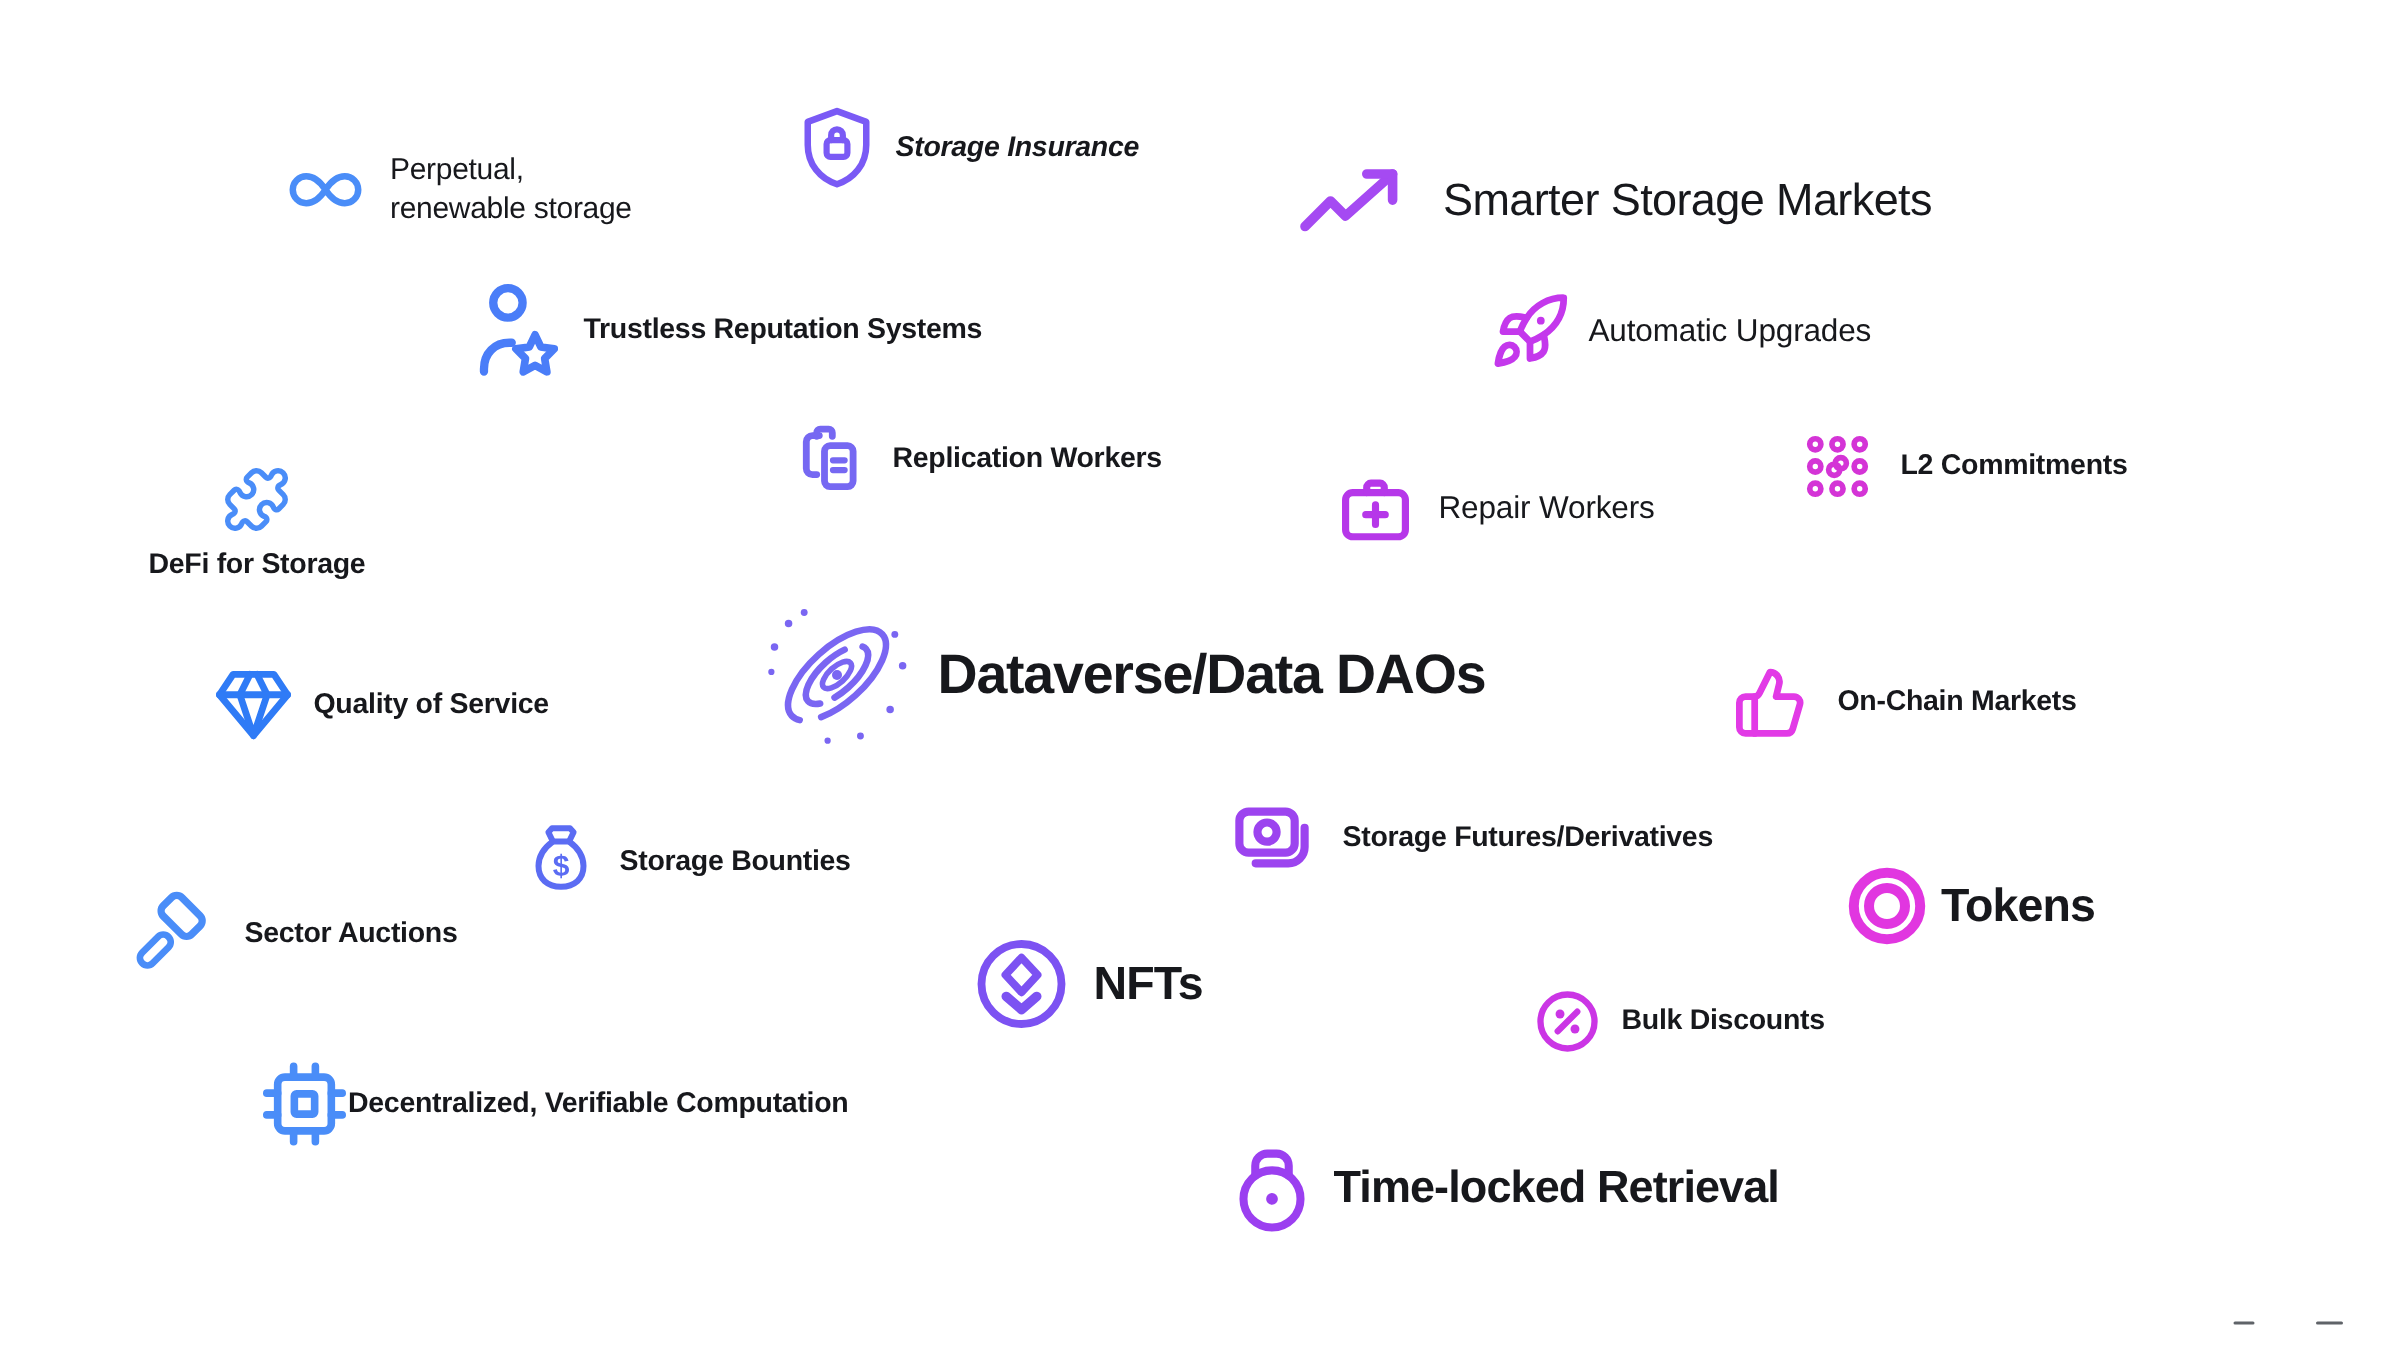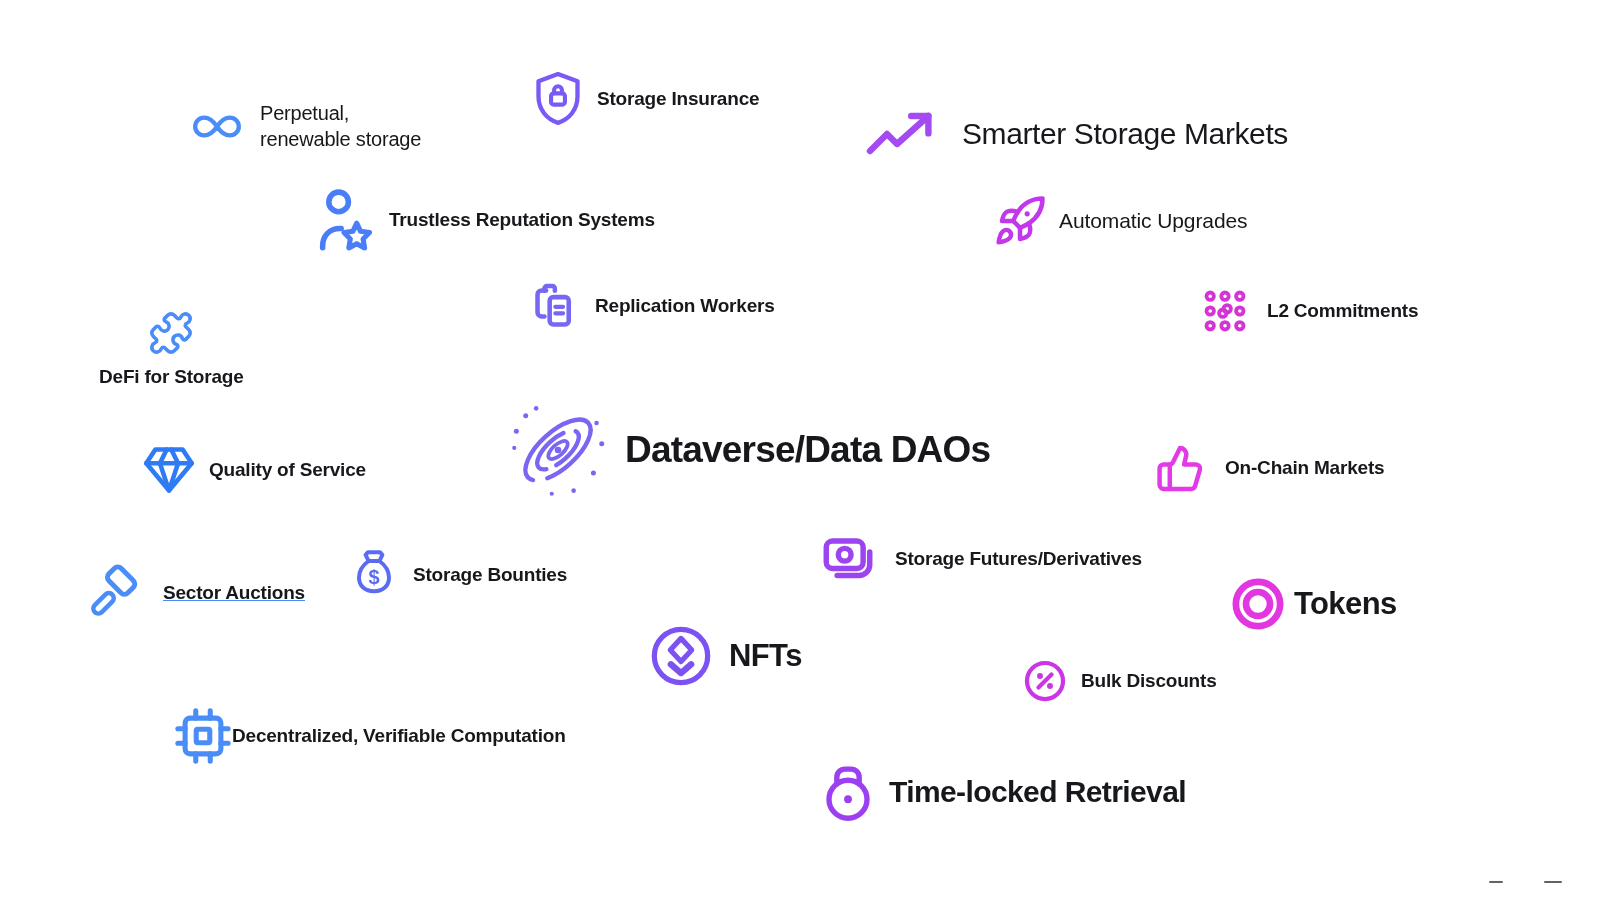--- a/index.html
+++ b/index.html
@@ -31,21 +31,21 @@
   .i4{left:993px;top:194px;gap:12px;}
   .i5{left:528px;top:281px;gap:15px;}
   .i6{left:891px;top:314px;gap:16px;}
   .i7{left:1201px;top:287px;gap:18px;}
   .i8{left:99px;top:310px;gap:9px;}
   .i9{left:508px;top:398px;gap:17px;}
   .i10{left:141px;top:445px;gap:12px;}
   .i11{left:1153px;top:444px;gap:18px;}
   .i12{left:350px;top:547px;gap:15px;}
   .i13{left:819px;top:533px;gap:18px;}
-  .i14{left:87px;top:561px;gap:14px;text-decoration:underline;}
+  .i14{left:87px;top:591px;gap:14px;}
   .i15{left:1226px;top:572px;gap:4px;}
   .i16{left:648px;top:623px;gap:15px;}
   .i17{left:1022px;top:658px;gap:13px;}
   .i18{left:174px;top:707px;}
   .i19{left:820px;top:760px;gap:13px;}
 
   .edge-mark{position:absolute;height:2px;border-radius:1px;}
   .m1{left:1489px;top:881px;width:14px;}
   .m2{left:1544px;top:881px;width:18px;}
 </style>
@@ -57,21 +57,21 @@
   <div class="item i0" style="color: rgb(74, 141, 248);">
     <span class="icon">
       <svg width="52" height="35" viewBox="0 0 50 34" fill="none" stroke="currentColor" stroke-width="4.2" stroke-linecap="round" stroke-linejoin="round">
         <path d="M25 17c-3.8-5.8-8-8.7-12.5-8.7a8.7 8.7 0 1 0 0 17.4C17 25.7 21.2 22.8 25 17Zm0 0c3.8 5.8 8 8.7 12.5 8.7a8.7 8.7 0 0 0 0-17.4C33 8.3 28.8 11.2 25 17Z"></path>
       </svg>
     </span>
     <span class="label reg" style="color:#17181c">Perpetual,
 renewable storage</span>
   </div>
 
-  <div class="item i1" style="color: rgb(122, 90, 245);">
+  <div class="item i1" style="color: rgb(122, 90, 245); font-style: italic;">
     <span class="icon">
       <svg width="52" height="58" viewBox="0 0 24 26" fill="none" stroke="currentColor" stroke-width="2" stroke-linecap="round" stroke-linejoin="round">
         <path d="M12 1.5 3 4.8v7.1c0 6 3.8 10.4 9 12.1 5.2-1.7 9-6.1 9-12.1V4.8L12 1.5Z"></path>
         <rect x="8.8" y="10.4" width="6.4" height="5.2" rx="1.2" stroke-width="1.9"></rect>
         <path d="M10.2 10.4V8.9a1.8 1.8 0 0 1 3.6 0v1.5" stroke-width="1.9"></path>
       </svg>
     </span>
     <span class="label" style="color:#17181c">Storage Insurance</span>
   </div>
 
@@ -114,20 +114,30 @@
       <svg width="52" height="50" viewBox="0 0 24 23" fill="none" stroke="currentColor" stroke-width="2.1" stroke-linecap="round" stroke-linejoin="round">
         <path d="M8.4 4.3H6.3a1.9 1.9 0 0 0-1.9 1.9v8.2a1.9 1.9 0 0 0 1.9 1.9h1.3"></path>
         <path d="M7.6 4.5V3.4c0-.6.5-1.1 1.1-1.1h2.6c.6 0 1.1.5 1.1 1.1v1.1"></path>
         <rect x="10" y="7.4" width="8.8" height="12.6" rx="1.7"></rect>
         <path d="M12.6 11.9h3.6M12.6 14.9h3.6" stroke-width="1.9"></path>
       </svg>
     </span>
     <span class="label" style="color:#17181c">Replication Workers</span>
   </div>
 
+  <div class="item i6" style="color: rgb(182, 55, 233);">
+    <span class="icon">
+      <svg width="52" height="50" viewBox="0 0 24 23" fill="none" stroke="currentColor" stroke-width="2.2" stroke-linecap="round" stroke-linejoin="round">
+        <rect x="2.8" y="6.6" width="18.4" height="13.6" rx="2.2"></rect>
+        <path d="M9.3 6.6V5c0-.7.6-1.3 1.3-1.3h2.8c.7 0 1.3.6 1.3 1.3v1.6"></path>
+        <path d="M12 10.4v6M9 13.4h6"></path>
+      </svg>
+    </span>
+    <span class="label md-reg" style="color:#17181c">Repair Workers</span>
+  </div>
 
   <div class="item i7" style="color: rgb(212, 52, 214);">
     <span class="icon">
       <svg width="48" height="48" viewBox="0 0 24 24" fill="none" stroke="currentColor" stroke-width="1.9">
         <circle cx="4.6" cy="4.6" r="1.85"></circle>
           <circle cx="12" cy="4.6" r="1.85"></circle>
           <circle cx="19.4" cy="4.6" r="1.85"></circle>
         <circle cx="4.6" cy="12" r="1.85"></circle>
           <circle cx="10.9" cy="13.1" r="1.85"></circle>
           <circle cx="13.1" cy="10.9" r="1.85"></circle>

